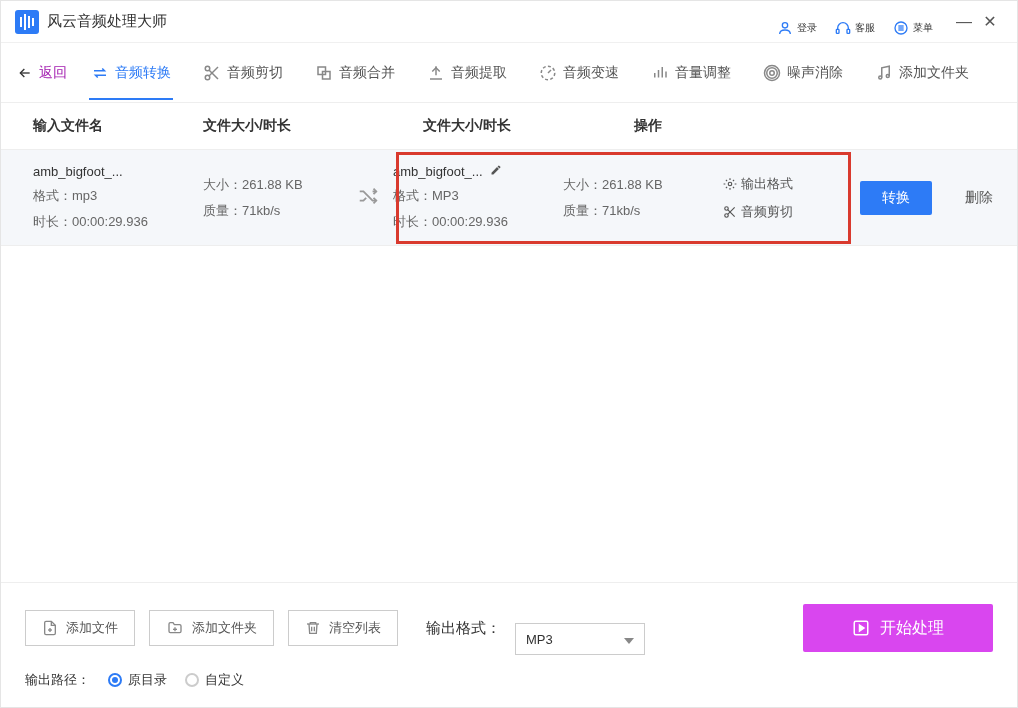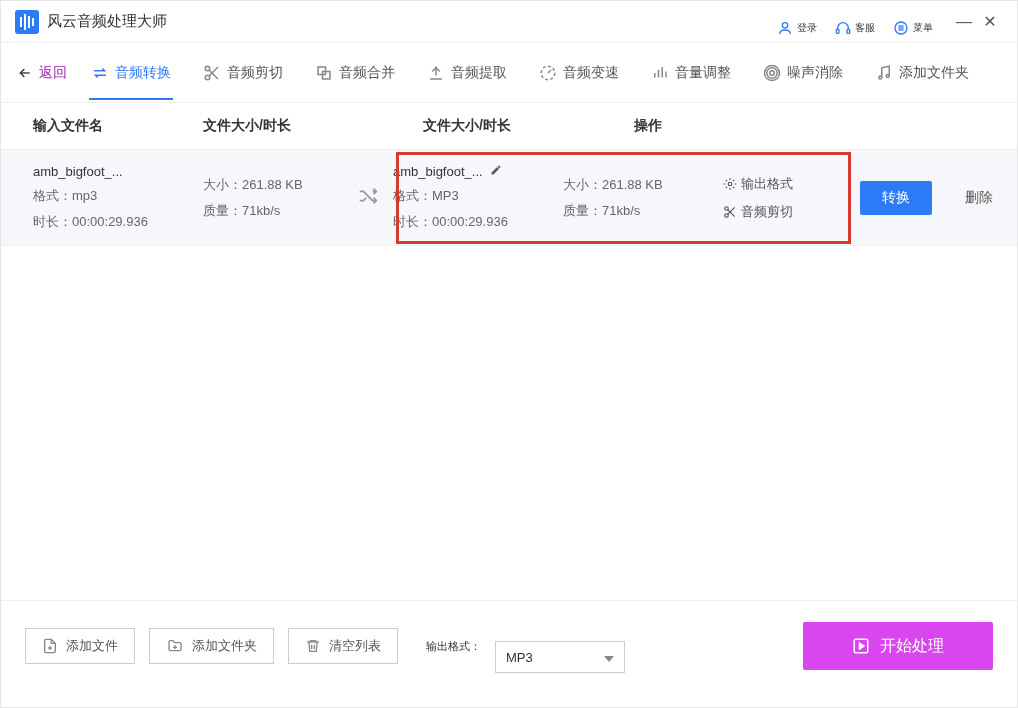--- a/index.html
+++ b/index.html
@@ -45,21 +45,21 @@
 .action-btns { display: flex; align-items: center; gap: 33px; margin-left: auto; }
 .convert-btn { width: 72px; height: 34px; background: #2d7bf6; color: #fff; border: none; border-radius: 2px; cursor: pointer; font-size: 14px; }
 .delete-link { color: #555; cursor: pointer; }
 
 
 .spacer-fill { flex: 1; }
 .bottom { padding: 18px 24px; border-top: 1px solid #eee; }
 .bottom-row1 { display: flex; align-items: center; gap: 14px; margin-bottom: 16px; }
 .btn-outline { display: flex; align-items: center; height: 36px; padding: 0 16px; border: 1px solid #ccc; background: #fff; cursor: pointer; font-size: 13px; color: #555; }
 .btn-outline .ico { margin-right: 8px; display: inline-flex; }
-.out-format-lbl { margin-left: 14px; font-size: 11px; }
+.out-format-lbl { margin-left: 14px; font-size: 15px; }
 .select { display: flex; align-items: center; justify-content: space-between; width: 130px; height: 32px; border: 1px solid #ccc; padding: 0 10px; font-size: 13px; cursor: pointer; margin-top: 22px; }
 .start-btn { margin-left: auto; width: 190px; height: 48px; background: #d946ef; color: #fff; border: none; display: flex; align-items: center; justify-content: center; font-size: 16px; cursor: pointer; border-radius: 2px; }
 .start-btn .ico { margin-right: 10px; display: inline-flex; }
 .bottom-row2 { display: flex; align-items: center; gap: 18px; font-size: 13px; }
 .radio { display: inline-flex; align-items: center; cursor: pointer; }
 .radio-dot { width: 14px; height: 14px; border-radius: 50%; border: 2px solid #ccc; margin-right: 6px; position: relative; }
 .radio.checked .radio-dot { border-color: #2d7bf6; }
 .radio.checked .radio-dot::after { content: ""; position: absolute; inset: 2px; background: #2d7bf6; border-radius: 50%; }
 
 
@@ -327,13 +327,24 @@
     <button class="start-btn">
       <span class="ico">
           <svg width="18" height="18" viewBox="0 0 24 24" fill="none" stroke="#fff" stroke-width="2">
             <rect x="3" y="3" width="18" height="18" rx="2"></rect>
             <polygon points="10,8 16,12 10,16" fill="#fff"></polygon>
           </svg>
         </span>
       <span>开始处理</span>
     </button>
   </div>
+  <div class="bottom-row2">
+    <span>输出路径：</span>
+    <span class="radio checked">
+      <span class="radio-dot"></span>
+      <span>原目录</span>
+    </span>
+    <span class="radio">
+      <span class="radio-dot"></span>
+      <span>自定义</span>
+    </span>
+  </div>
 </div>
 
 </body></html>

